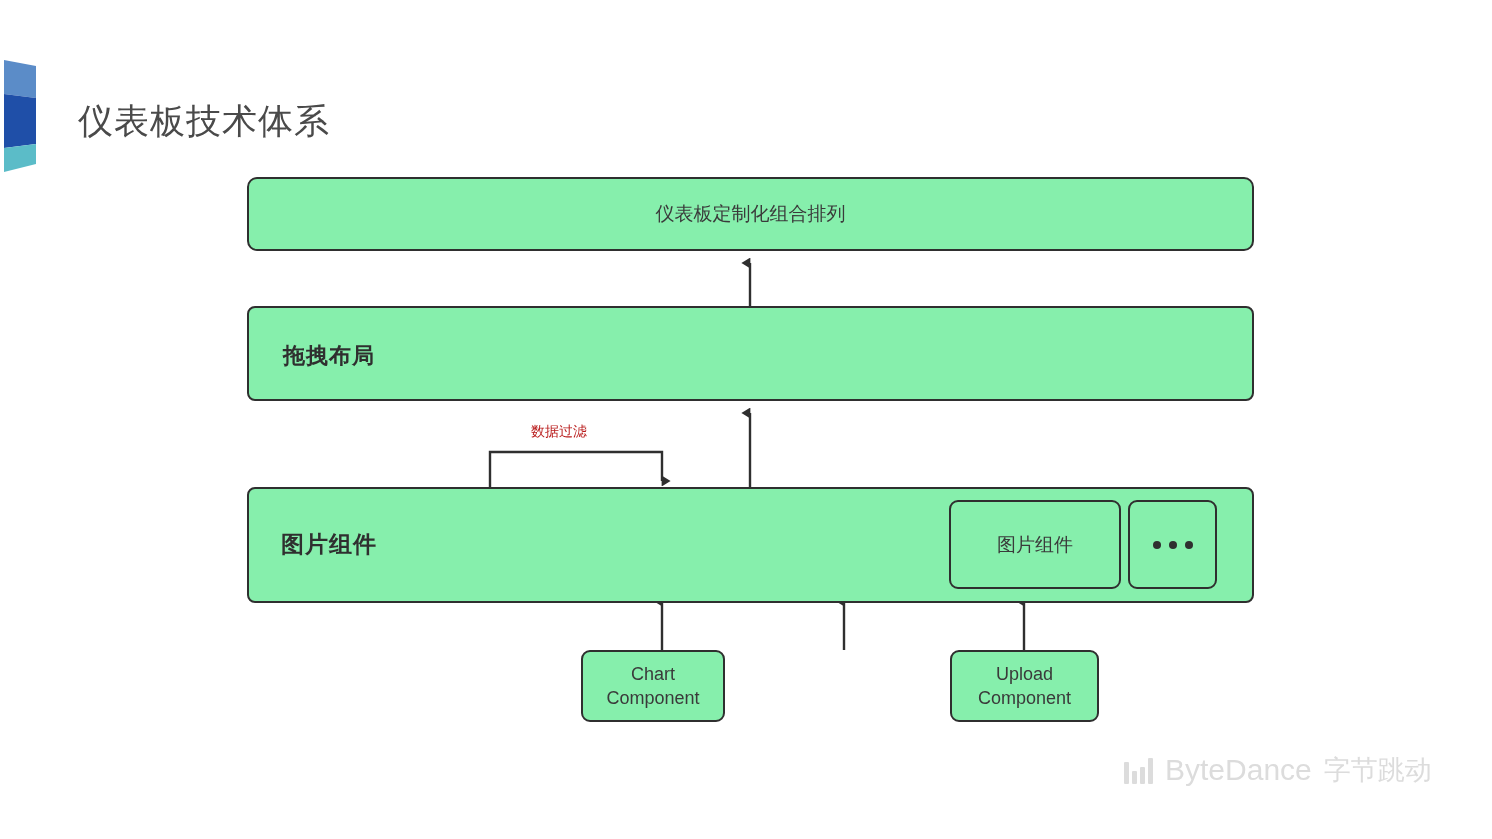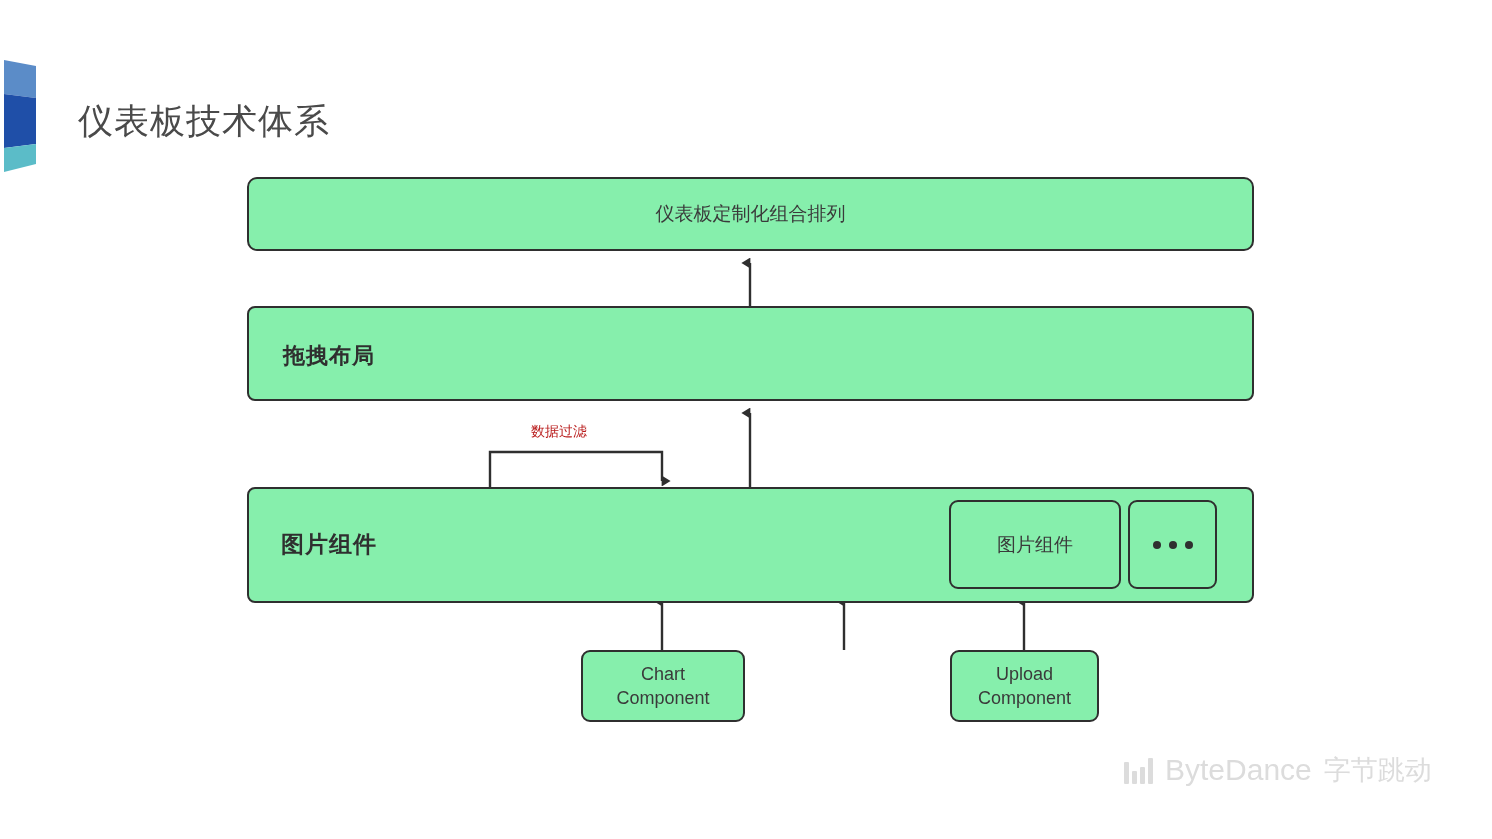--- a/index.html
+++ b/index.html
@@ -129,21 +129,21 @@
     border-radius: 50%;
     background: #2f2f2f;
   }
 
   
   .leaf {
     top: 650px;
     height: 72px;
     border-radius: 9px;
   }
-  #leaf-0 { left: 581px; width: 164px; }
+  #leaf-0 { left: 581px; width: 144px; }
   #leaf-1 { left: 769px; width: 150px; }
   #leaf-2 { left: 950px; width: 149px; }
   .leaf .box-label { font-size: 18px; }
 
   
   #connectors {
     position: absolute;
     left: 0;
     top: 0;
     width: 1492px;

